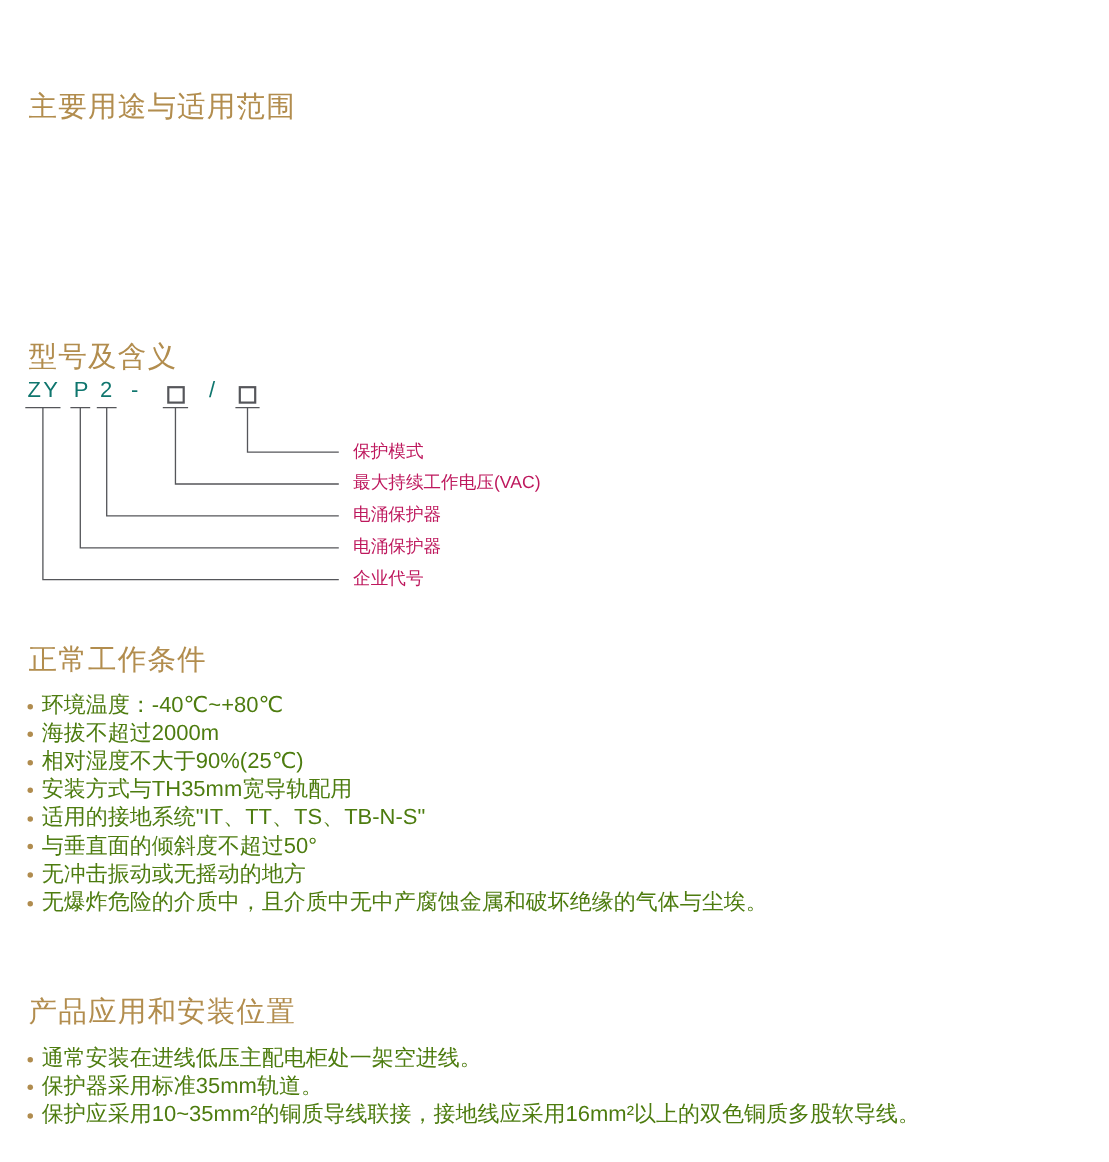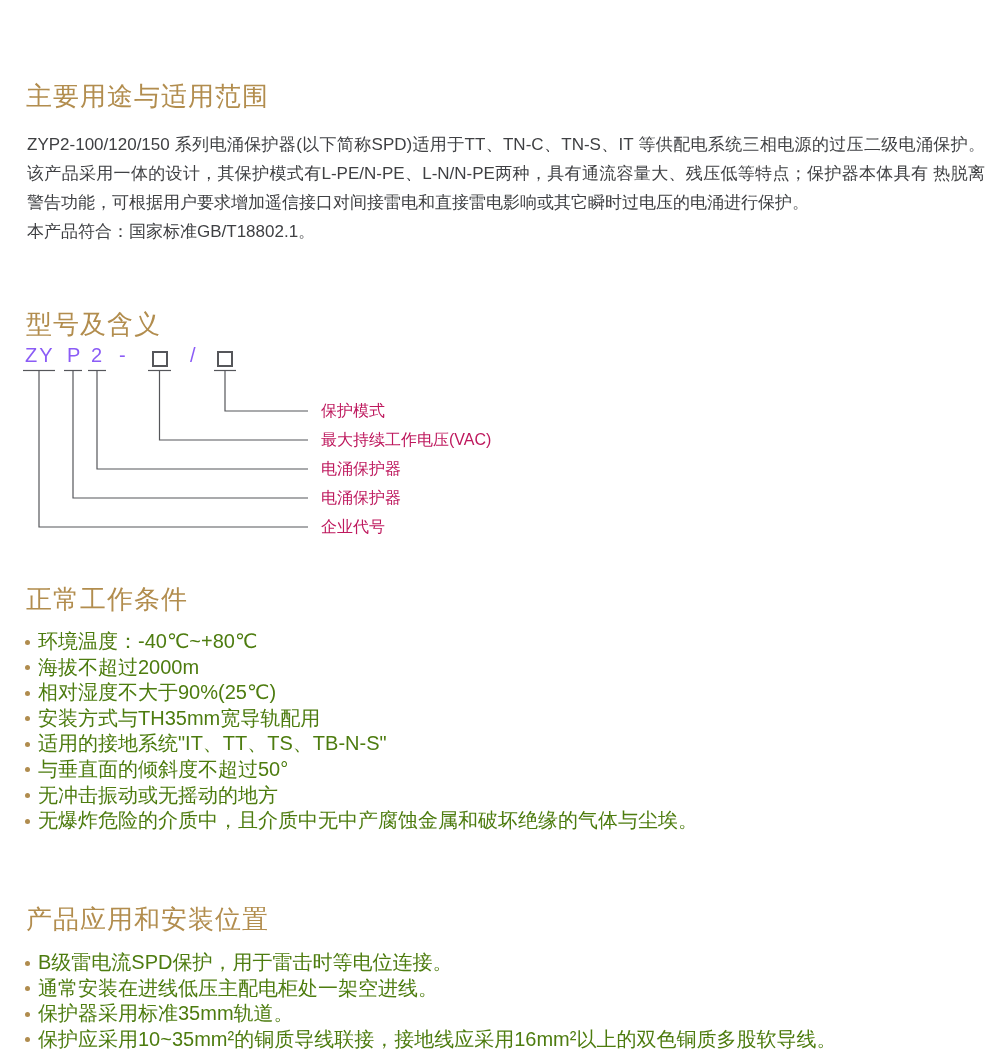--- a/index.html
+++ b/index.html
@@ -39,21 +39,21 @@
     top:296px;
     width:560px;
     height:212px;
   }
   .diagram svg{position:absolute;left:0;top:0;}
   .tok{
     position:absolute;
     top:0;
     font-size:20px;
     line-height:26px;
-    color:#8b5cf6;
+    color:#0f766e;
     letter-spacing:2px;
     white-space:nowrap;
     text-align:right;
   }
   .tok.box{
     top:9px;
     width:12px;
     height:12px;
     border:2px solid #55565a;
     background:#ffffff;
@@ -94,24 +94,20 @@
     background:#b08c4e;
   }
 </style>
 </head>
 <body>
 
 <div class="page">
 
   <h2 class="sec-title" style="top:33px">主要用途与适用范围</h2>
 
-  <div class="body-text" style="top:84px">
-    <p class="justify">ZYP2-100/120/150 系列电涌保护器(以下简称SPD)适用于TT、TN-C、TN-S、IT 等供配电系统三相电源的过压二级电涌保护。该产品采用一体的设计，其保护模式有L-PE/N-PE、L-N/N-PE两种，具有通流容量大、残压低等特点；保护器本体具有 热脱离警告功能，可根据用户要求增加遥信接口对间接雷电和直接雷电影响或其它瞬时过电压的电涌进行保护。</p>
-    <p>本产品符合：国家标准GB/T18802.1。</p>
-  </div>
 
   <h2 class="sec-title" style="top:261px">型号及含义</h2>
 
   <div class="diagram">
 
     <svg width="560" height="212" viewBox="0 0 560 212" fill="none" stroke="#55565a" stroke-width="1.2">
 
       <path d="M23 28.5 H55"></path>
       <path d="M64 28.5 H82"></path>
       <path d="M88 28.5 H106"></path>
@@ -149,19 +145,18 @@
     <li>安装方式与TH35mm宽导轨配用</li>
     <li>适用的接地系统"IT、TT、TS、TB-N-S"</li>
     <li>与垂直面的倾斜度不超过50°</li>
     <li>无冲击振动或无摇动的地方</li>
     <li>无爆炸危险的介质中，且介质中无中产腐蚀金属和破坏绝缘的气体与尘埃。</li>
   </ul>
 
   <h2 class="sec-title" style="top:856px">产品应用和安装位置</h2>
 
   <ul class="bullets" style="top:904px">
-    <li>B级雷电流SPD保护，用于雷击时等电位连接。</li>
     <li>通常安装在进线低压主配电柜处一架空进线。</li>
     <li>保护器采用标准35mm轨道。</li>
     <li>保护应采用10~35mm²的铜质导线联接，接地线应采用16mm²以上的双色铜质多股软导线。</li>
   </ul>
 
 </div>
 
 </body></html>

